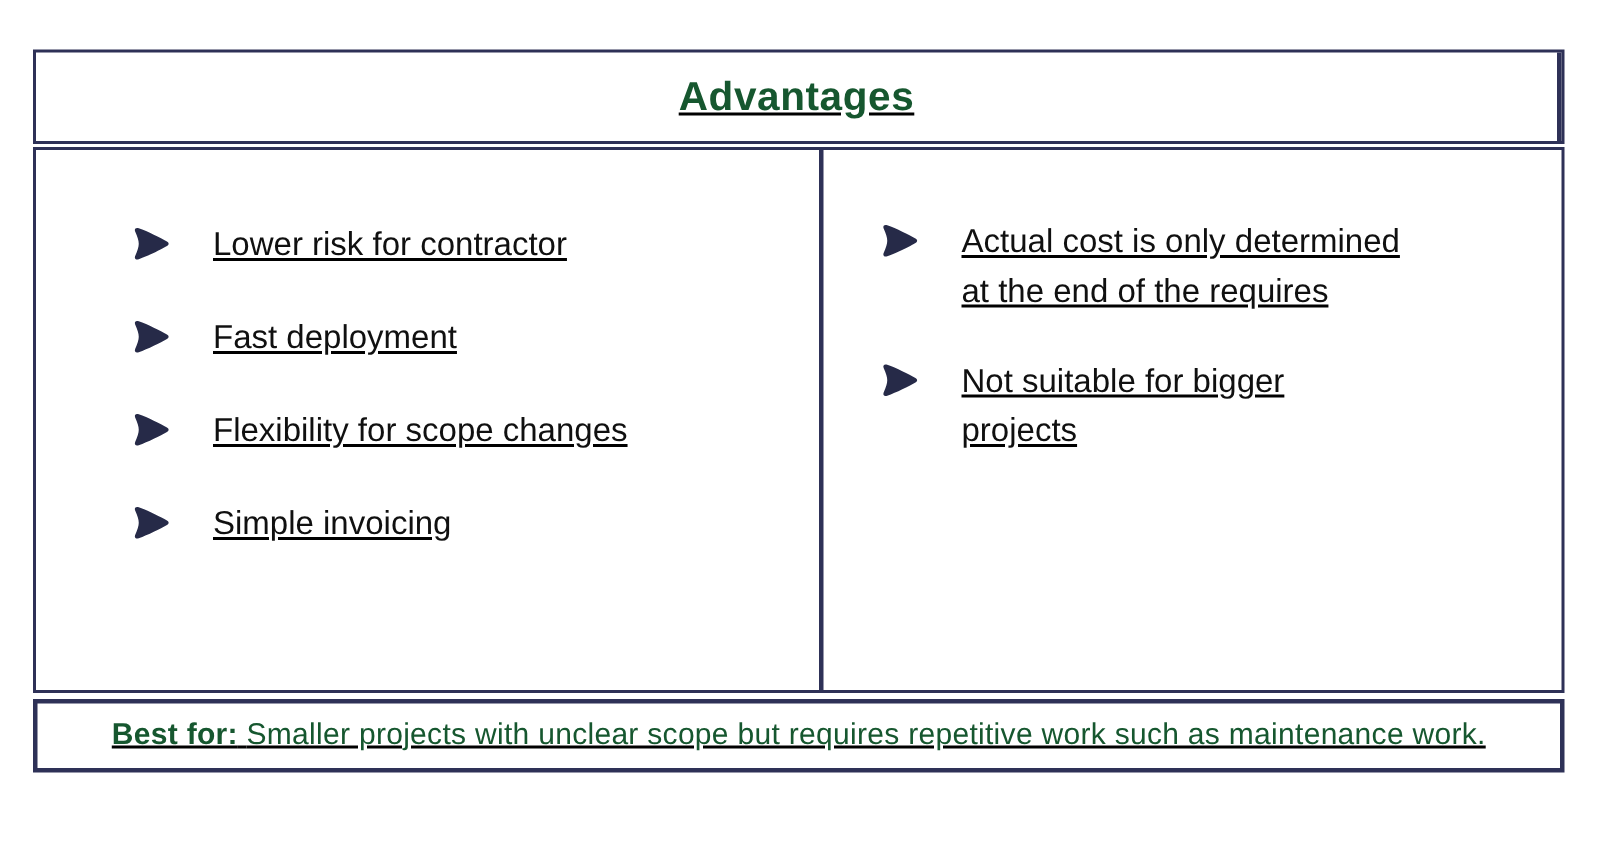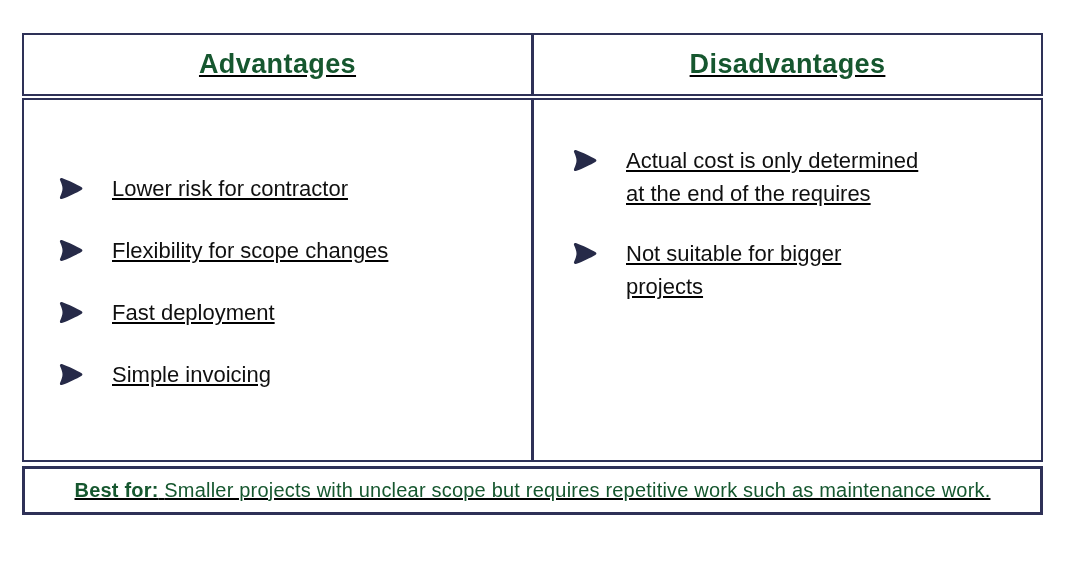--- a/index.html
+++ b/index.html
@@ -39,21 +39,21 @@
     color:var(--green);
     font-size:27px;
     font-weight:bold;
     letter-spacing:.4px;
   }
   .body-row{
     height:364px;
     margin-top:2px;
   }
   .body-cell{flex:1;}
-  .body-cell.left{padding:72px 18px 0 34px;}
+  .body-cell.left{padding:46px 18px 0 34px;margin-left:30px;}
   .body-cell.right{padding:44px 14px 0 38px;}
   .item{
     display:flex;
     align-items:flex-start;
   }
   .body-cell.left .item{margin-bottom:29px;}
   .body-cell.right .item{margin-bottom:27px;}
   .bullet{
     width:27px;
     height:23px;
@@ -91,44 +91,41 @@
     </symbol>
   </defs>
 </svg>
 
 <div class="table">
 
   <div class="row header-row">
     <div class="header-cell divider-right">
       <span class="header-text">Advantages</span>
     </div>
-    <div class="header-cell">
-      <span class="header-text">Disadvantages</span>
-    </div>
   </div>
 
   <div class="row body-row">
     <div class="body-cell left divider-right">
       <div class="item">
         <svg class="bullet" style="color:var(--bullet)">
             <use href="#arrow-bullet"></use>
           </svg>
         <span class="item-label">Lower risk for contractor</span>
       </div>
       <div class="item">
         <svg class="bullet" style="color:var(--bullet)">
             <use href="#arrow-bullet"></use>
           </svg>
-        <span class="item-label">Flexibility for scope changes</span>
+        <span class="item-label">Fast deployment</span>
       </div>
       <div class="item">
         <svg class="bullet" style="color:var(--bullet)">
             <use href="#arrow-bullet"></use>
           </svg>
-        <span class="item-label">Fast deployment</span>
+        <span class="item-label">Flexibility for scope changes</span>
       </div>
       <div class="item">
         <svg class="bullet" style="color:var(--bullet)">
             <use href="#arrow-bullet"></use>
           </svg>
         <span class="item-label">Simple invoicing</span>
       </div>
     </div>
 
     <div class="body-cell right">

